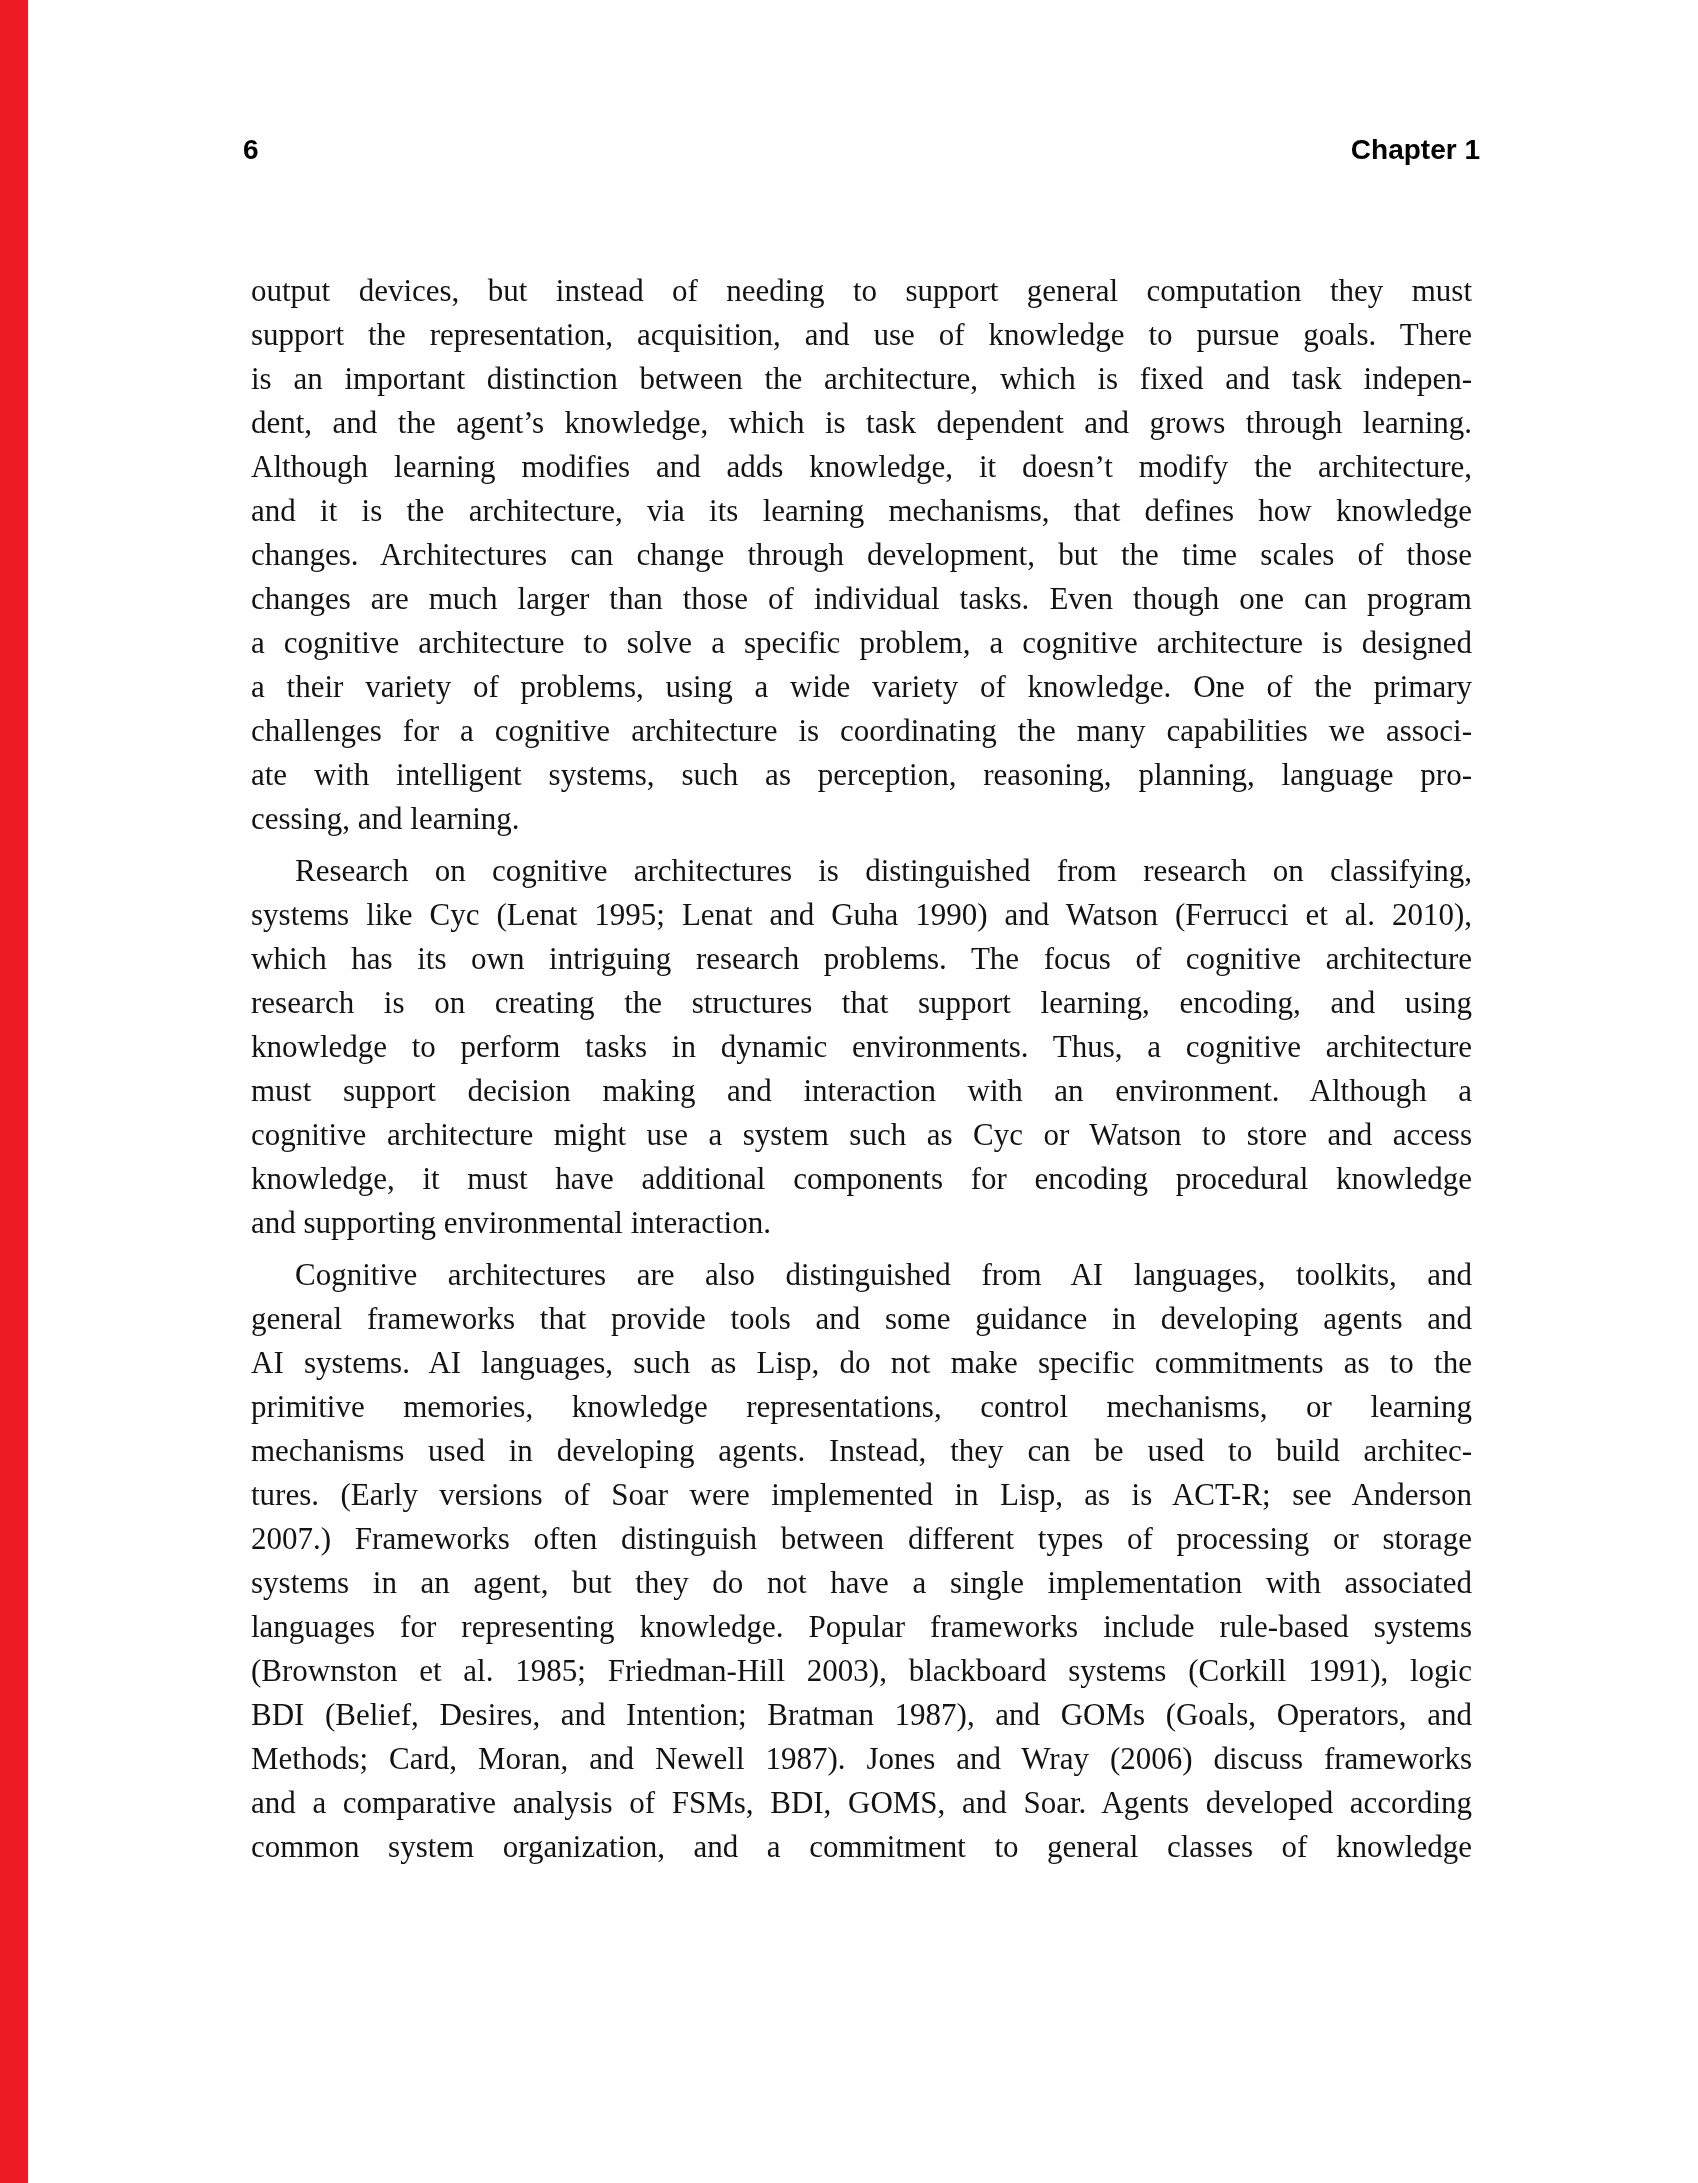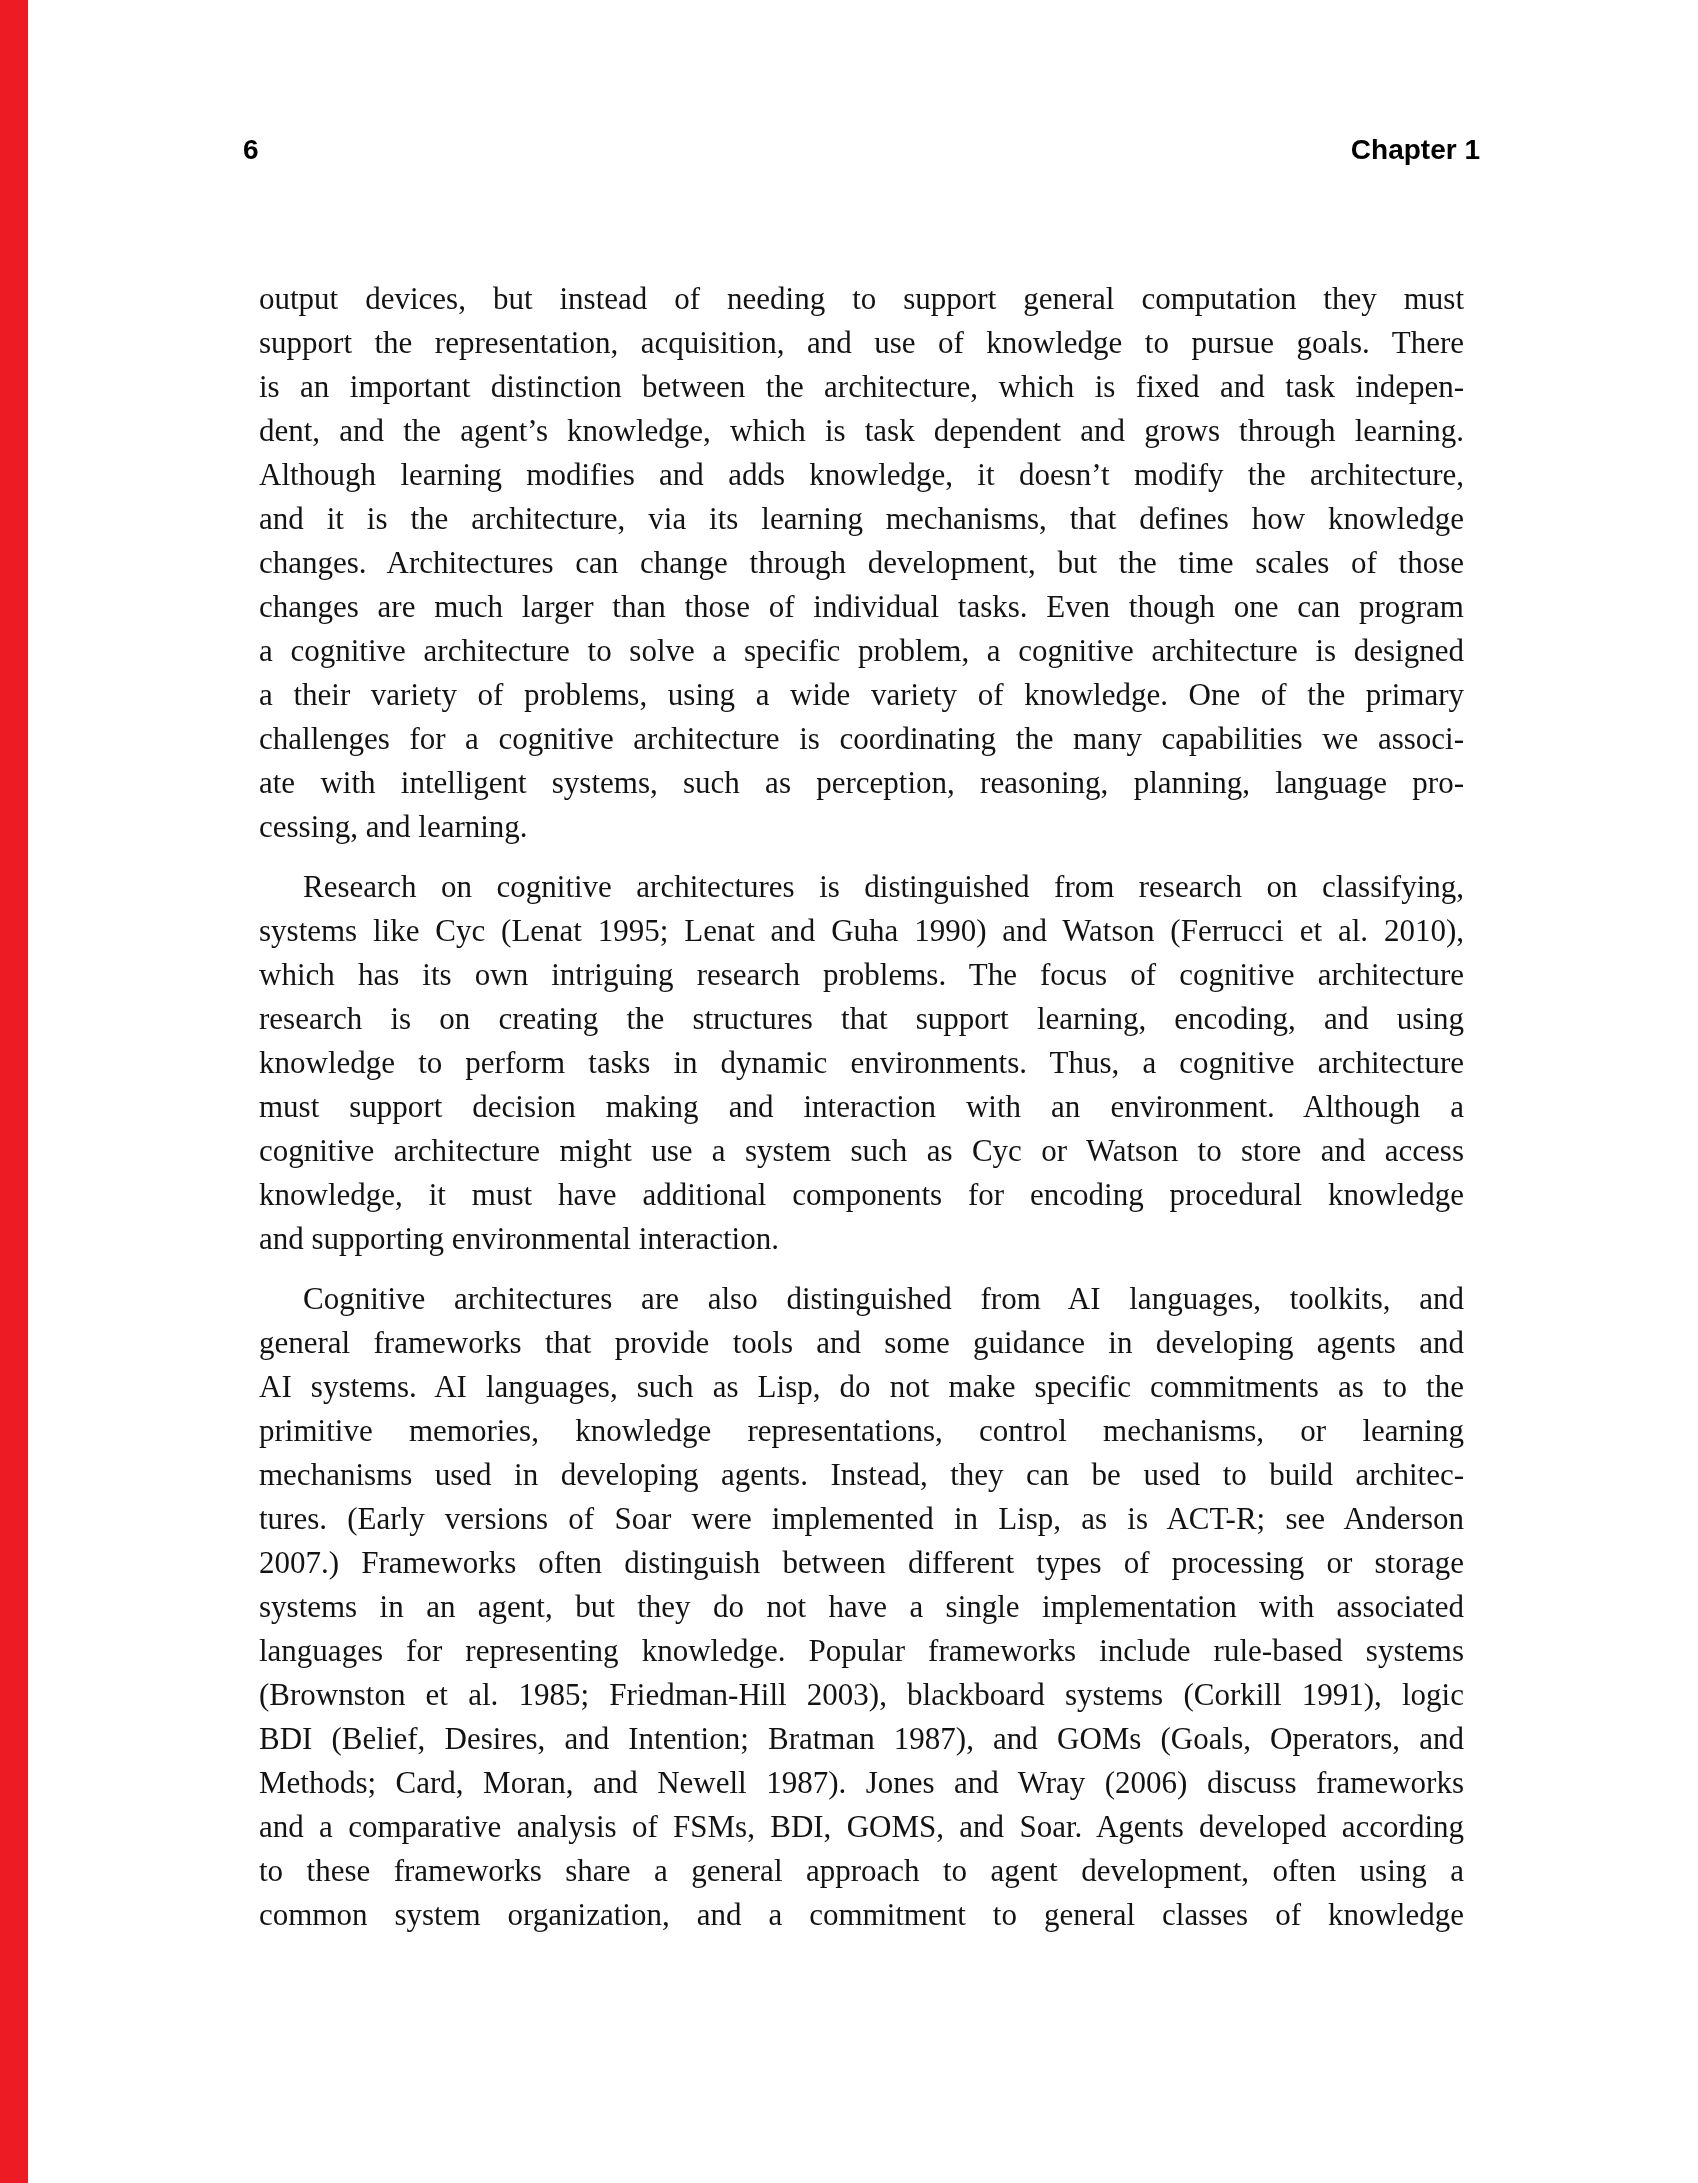--- a/index.html
+++ b/index.html
@@ -35,21 +35,21 @@
     color: #000000;
   }
   #text {
     position: absolute;
     left: 243px; top: 261px;
     width: 1237px;
     font-size: 31px;
     line-height: 44px;
     color: #131313;
   }
-  .para { margin: 16px; }
+  .para { margin: 8px; }
   .tl {
     text-align: justify;
     text-align-last: justify;
     white-space: normal;
   }
   .tl.end { text-align-last: left; }
   .tl.ind { text-indent: 44px; }
 </style>
 </head>
 <body>
@@ -96,18 +96,17 @@
         <div class="tl">primitive memories, knowledge representations, control mechanisms, or learning</div>
         <div class="tl">mechanisms used in developing agents. Instead, they can be used to build architec-</div>
         <div class="tl">tures. (Early versions of Soar were implemented in Lisp, as is ACT-R; see Anderson</div>
         <div class="tl">2007.) Frameworks often distinguish between different types of processing or storage</div>
         <div class="tl">systems in an agent, but they do not have a single implementation with associated</div>
         <div class="tl">languages for representing knowledge. Popular frameworks include rule-based systems</div>
         <div class="tl">(Brownston et al. 1985; Friedman-Hill 2003), blackboard systems (Corkill 1991), logic</div>
         <div class="tl">BDI (Belief, Desires, and Intention; Bratman 1987), and GOMs (Goals, Operators, and</div>
         <div class="tl">Methods; Card, Moran, and Newell 1987). Jones and Wray (2006) discuss frameworks</div>
         <div class="tl">and a comparative analysis of FSMs, BDI, GOMS, and Soar. Agents developed according</div>
-        <div class="tl">to these frameworks share a general approach to agent development, often using a</div>
         <div class="tl">common system organization, and a commitment to general classes of knowledge</div>
       </div>
     </div>
 </div>
 
 
 </body></html>

